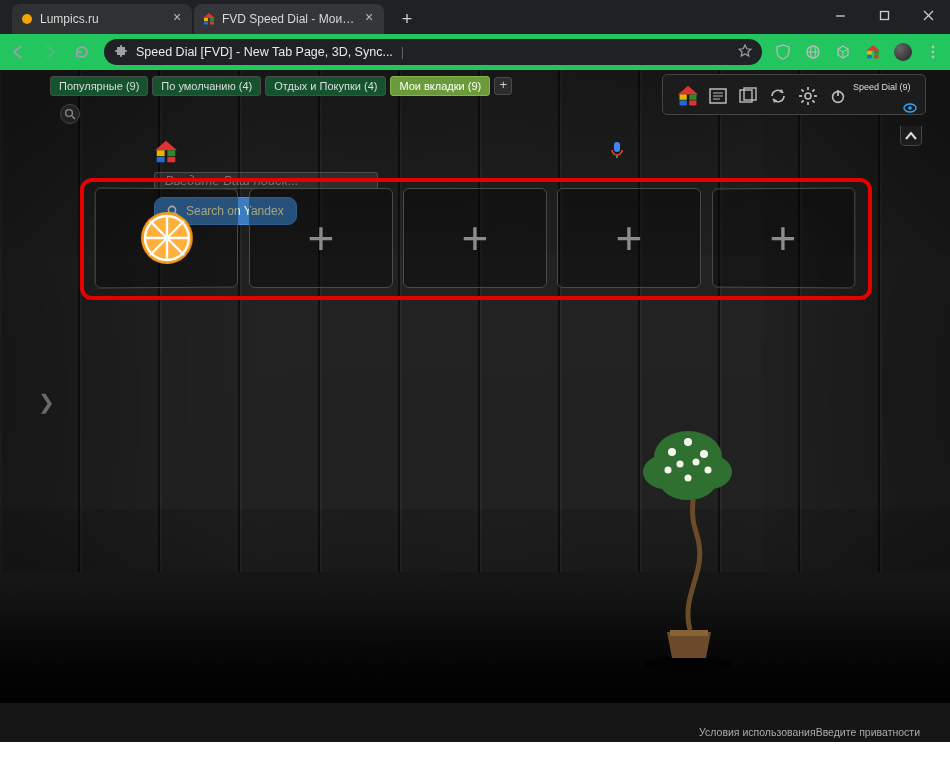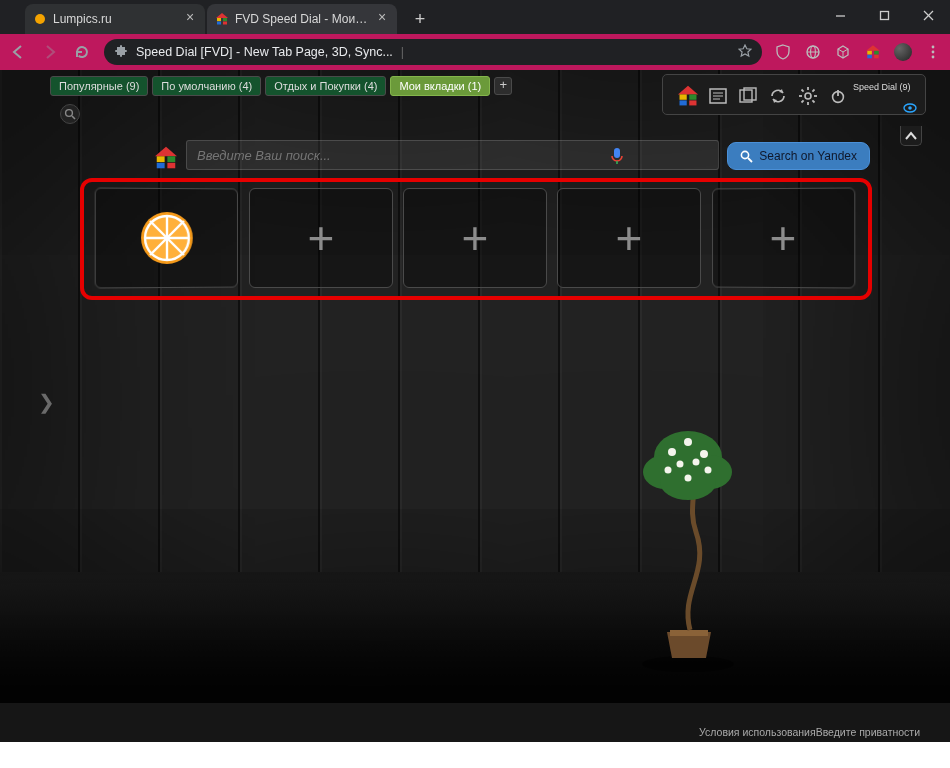--- a/index.html
+++ b/index.html
@@ -16,21 +16,21 @@
     overflow: hidden;
     position: relative;
   }
 
   
   .titlebar {
     height: 34px;
     background: #202124;
     display: flex;
     align-items: flex-end;
-    padding-left: 25px;
+    padding-left: 12px;
     color: #ccc;
   }
   .tab {
     height: 30px;
     min-width: 180px;
     max-width: 190px;
     background: #2f3133;
     border-top-left-radius: 8px;
     border-top-right-radius: 8px;
     display: flex;
@@ -85,21 +85,21 @@
     width:44px;
     height:30px;
     display:flex;
     align-items:center;
     justify-content:center;
     color:#ccc;
   }
 
   .addrbar {
     height: 36px;
-    background: #be185d;
+    background: #22c55e;
     display: flex;
     align-items: center;
     padding: 0 8px;
     gap: 12px;
     color:#aaa;
   }
   .nav-btn{
     width:20px;
     height:20px;
     display:inline-flex;
@@ -255,45 +255,46 @@
 
   
   .search-row{
     position:absolute;
     top:140px;
     left:154px;
     right:80px;
     height:30px;
     display:flex;
     gap:8px;
-    align-items:flex-end;
+    align-items:flex-start;
+    flex-direction:column;
   }
   .search-logo{width:24px;height:24px;}
   .search-input{
     flex:1;height:30px;
     background: rgba(255,255,255,0.08);
     border:1px solid rgba(255,255,255,0.15);
     border-radius:3px;
     color:#888;
     font-size:13px; font-style:italic;
     padding:0 34px 0 10px;
     position:relative;
   }
   .search-mic{
     position:absolute;
     right:244px;
     width:16px;
   }
   .search-btn{
     height:28px;
-    padding:0 12px;
+    padding:12px 12px;
     background:#3b7dbf;
     border:1px solid #4a90d8;
     border-radius:9px;
-    color:#0f172a;
+    color:#fef9c3;
     font-size:12px;
     display:flex;align-items:center;gap:6px;
   }
 
   
   .dials-hl{
     position:absolute;
     top:178px;
     left:80px;
     right:78px;
@@ -486,21 +487,21 @@
         <circle cx="78" cy="66" r="3.5"></circle>
       </g>
     </svg>
   </div>
 </div>
 
 <div class="top-tabs">
   <div class="t">Популярные (9)</div>
   <div class="t">По умолчанию (4)</div>
   <div class="t">Отдых и Покупки (4)</div>
-  <div class="t active">Мои вкладки (1)</div>
+  <div class="t active">Мои вкладки (9)</div>
   <div class="add">+</div>
 </div>
 
 <div class="zoom-btn">
   <svg width="12" height="12">
       <circle cx="5" cy="5" r="3.4" stroke="#888" fill="none" stroke-width="1.4"></circle>
       <line x1="8" y1="8" x2="11" y2="11" stroke="#888" stroke-width="1.6"></line>
     </svg>
 </div>
 

